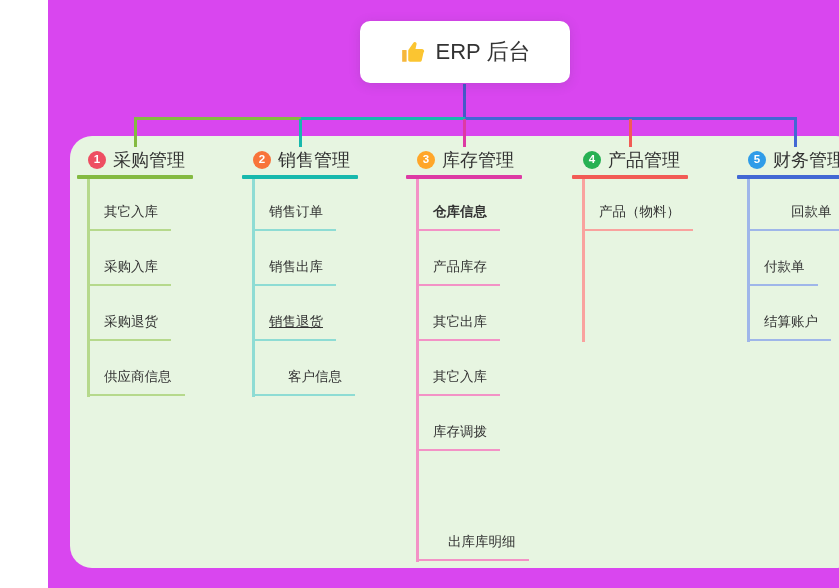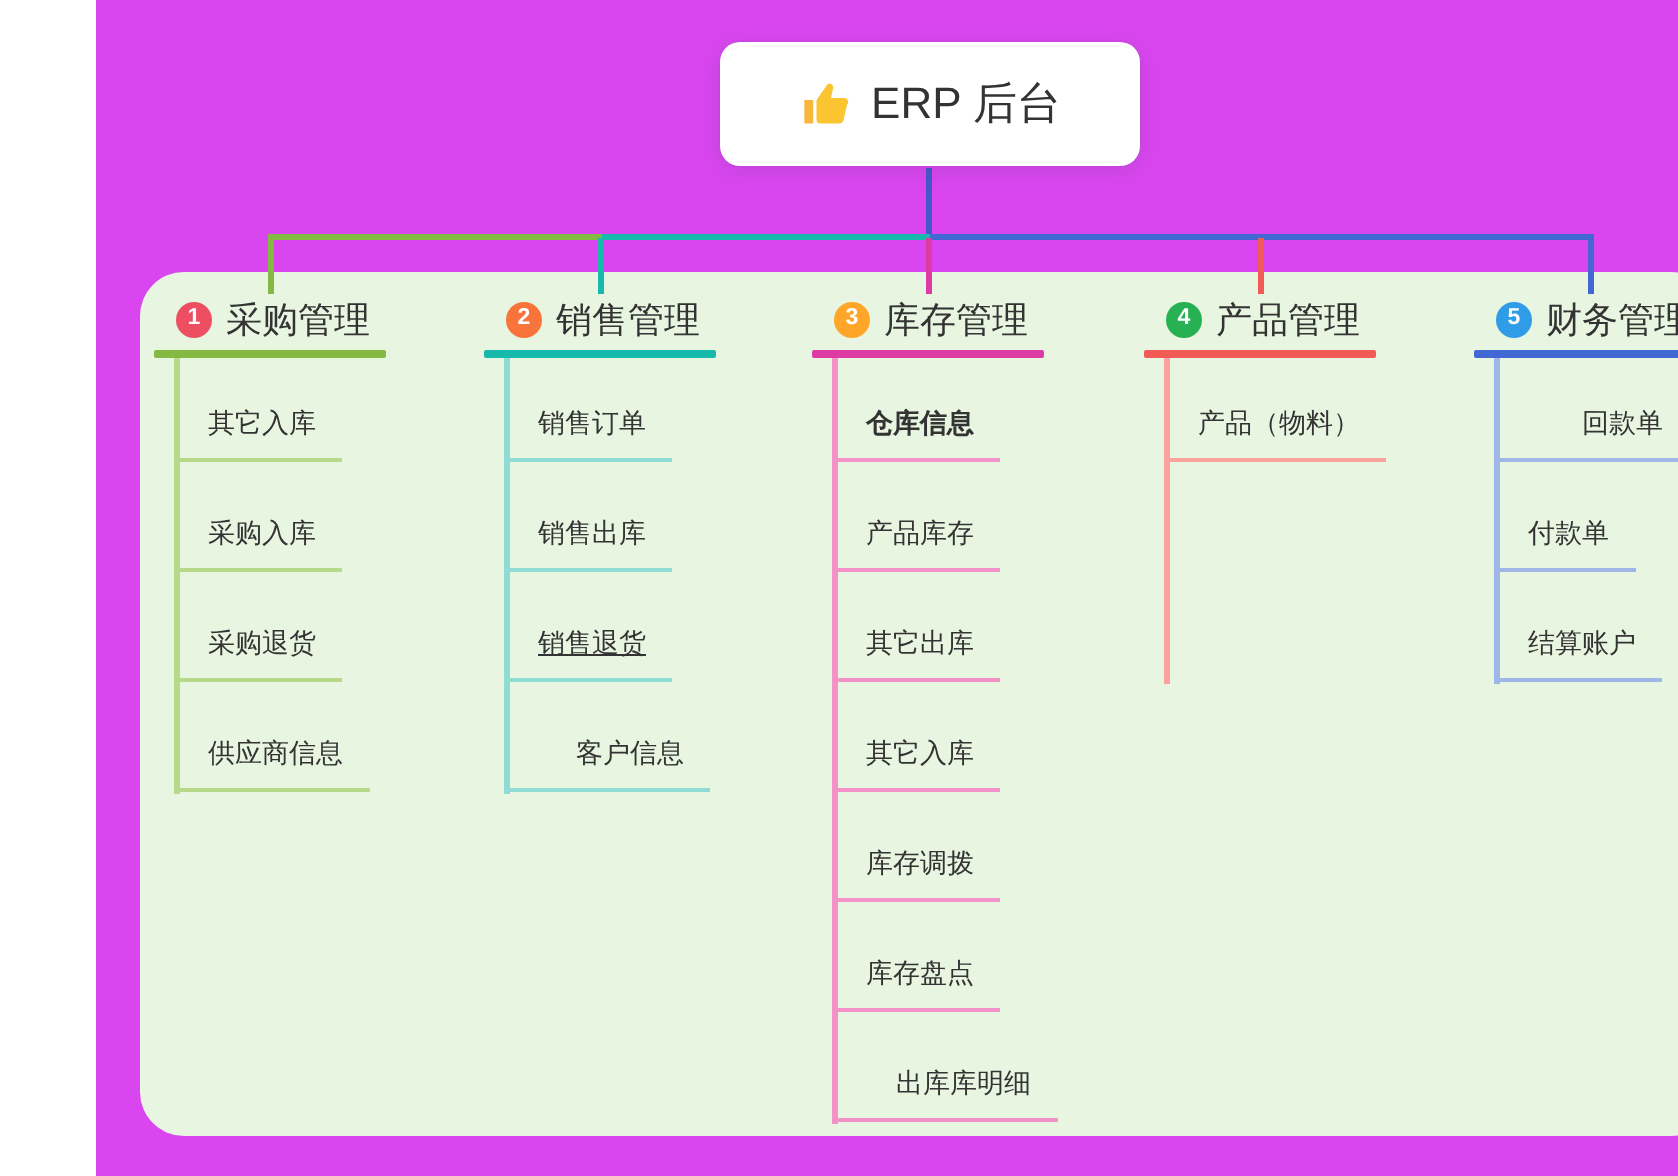--- a/index.html
+++ b/index.html
@@ -105,21 +105,20 @@
       <span class="badge" style="background: rgb(255, 166, 41);">3</span>
       <span class="blabel">库存管理</span>
     </div>
     <div class="bline" style="background: rgb(221, 58, 164);"></div>
     <div class="trunk t7" style="background: rgb(243, 146, 198);"></div>
     <div class="child c0" style="border-bottom-color: rgb(243, 146, 198); font-weight: bold;">仓库信息</div>
     <div class="child c1" style="border-bottom-color: rgb(243, 146, 198);">产品库存</div>
     <div class="child c2" style="border-bottom-color: rgb(243, 146, 198);">其它出库</div>
     <div class="child c3" style="border-bottom-color: rgb(243, 146, 198);">其它入库</div>
     <div class="child c4" style="border-bottom-color: rgb(243, 146, 198);">库存调拨</div>
-    <div class="child c5" style="border-bottom-color: rgb(243, 146, 198);">库存盘点</div>
     <div class="child c6" style="border-bottom-color: rgb(243, 146, 198); padding-left: 32px;">出库库明细</div>
   </div>
 
   <div class="branch" style="left:524px">
     <div class="btitle">
       <span class="badge" style="background: rgb(39, 177, 83);">4</span>
       <span class="blabel">产品管理</span>
     </div>
     <div class="bline" style="background: rgb(242, 91, 85);"></div>
     <div class="trunk t3" style="background: rgb(249, 162, 158);"></div>

